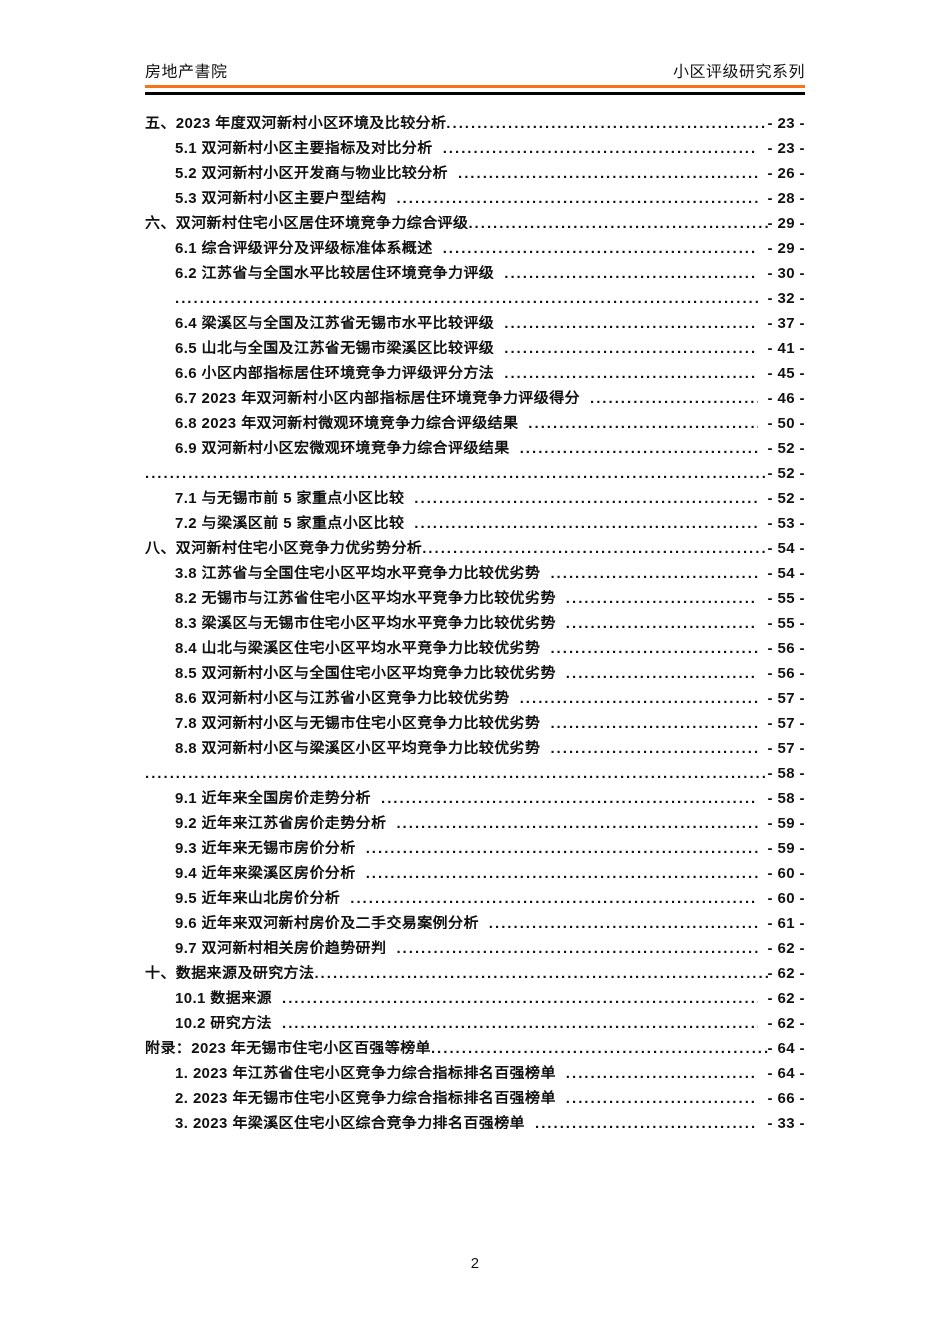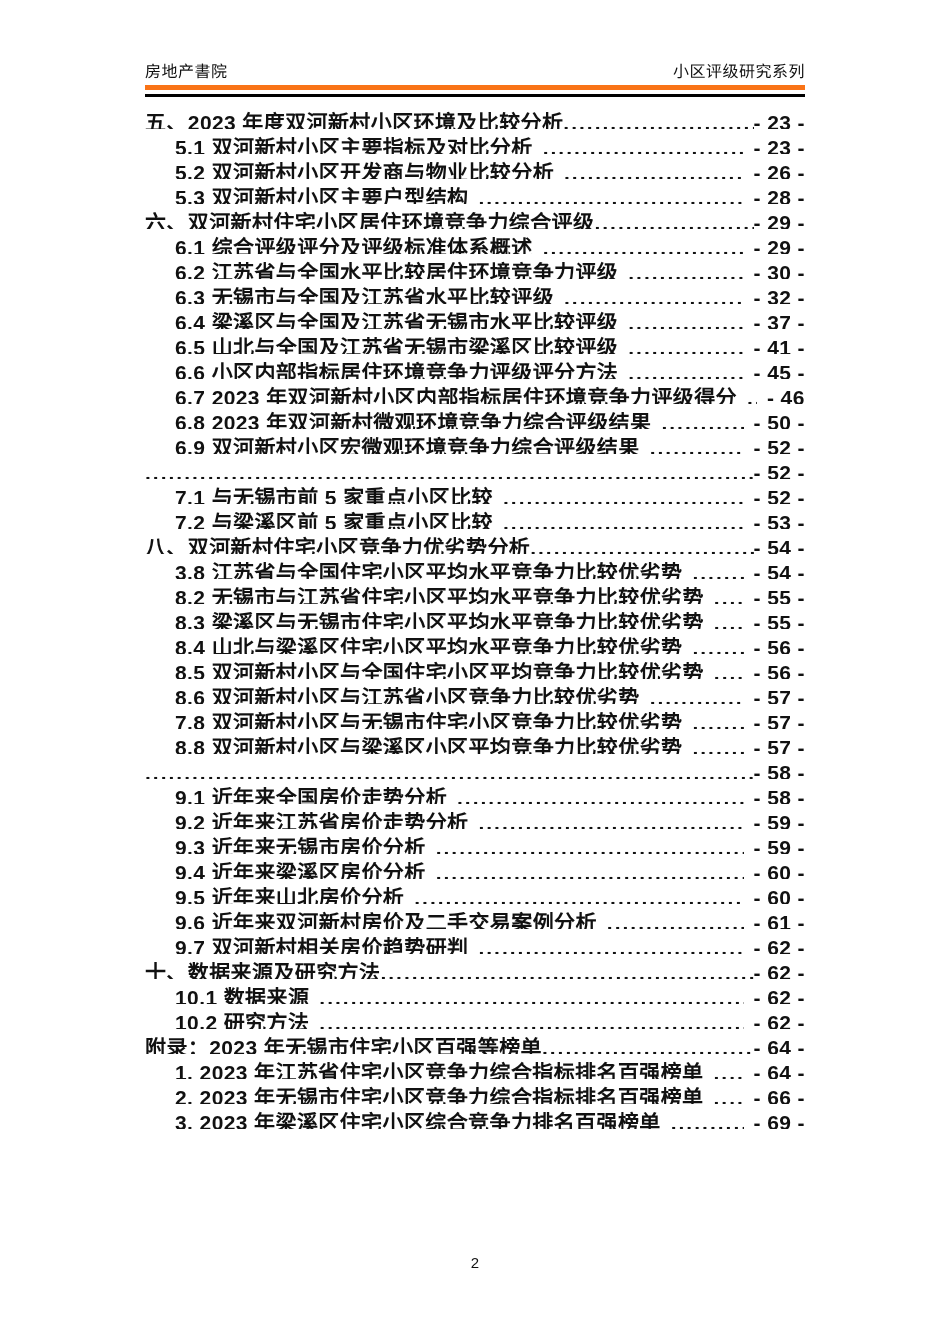--- a/index.html
+++ b/index.html
@@ -23,40 +23,40 @@
     right: 145px;
     top: 58px;
   }
   .doc-header .header-row {
     display: flex;
     justify-content: space-between;
     align-items: flex-end;
     font-size: 16px;
     letter-spacing: 0.5px;
     padding-bottom: 3px;
-    border-bottom: 5px solid #f97316;
+    border-bottom: 3px solid #f97316;
   }
   .doc-header .thick-rule {
     height: 3px;
     background: #000000;
     margin-top: 4px;
   }
   
   .toc {
     position: absolute;
     left: 145px;
     right: 145px;
     top: 104px;
   }
   .toc-row {
     display: flex;
     align-items: baseline;
     height: 25px;
     line-height: 25px;
-    font-size: 21px;
+    font-size: 15px;
     font-weight: 600;
     letter-spacing: 0.4px;
     overflow: hidden;
   }
   .toc-row.indent { padding-left: 30px; gap: 10px; }
   .toc-label {
     white-space: nowrap;
     flex: 0 0 auto;
   }
   .leader {
@@ -129,21 +129,20 @@
         <span class="toc-label">6.1 综合评级评分及评级标准体系概述</span>
         <span class="leader"></span>
         <span class="toc-page">- 29 -</span>
       </div>
       <div class="toc-row indent">
         <span class="toc-label">6.2 江苏省与全国水平比较居住环境竞争力评级</span>
         <span class="leader"></span>
         <span class="toc-page">- 30 -</span>
       </div>
       <div class="toc-row indent">
-        <span class="toc-label">6.3 无锡市与全国及江苏省水平比较评级</span>
         <span class="leader"></span>
         <span class="toc-page">- 32 -</span>
       </div>
       <div class="toc-row indent">
         <span class="toc-label">6.4 梁溪区与全国及江苏省无锡市水平比较评级</span>
         <span class="leader"></span>
         <span class="toc-page">- 37 -</span>
       </div>
       <div class="toc-row indent">
         <span class="toc-label">6.5 山北与全国及江苏省无锡市梁溪区比较评级</span>
@@ -294,21 +293,21 @@
         <span class="toc-page">- 64 -</span>
       </div>
       <div class="toc-row indent">
         <span class="toc-label">2.  2023 年无锡市住宅小区竞争力综合指标排名百强榜单</span>
         <span class="leader"></span>
         <span class="toc-page">- 66 -</span>
       </div>
       <div class="toc-row indent">
         <span class="toc-label">3.  2023 年梁溪区住宅小区综合竞争力排名百强榜单</span>
         <span class="leader"></span>
-        <span class="toc-page">- 69 -</span>
+        <span class="toc-page">- 33 -</span>
       </div>
     </div>
 
   <div class="doc-footer">
     <span>2</span>
   </div>
 
 </div>
 
 </body></html>

